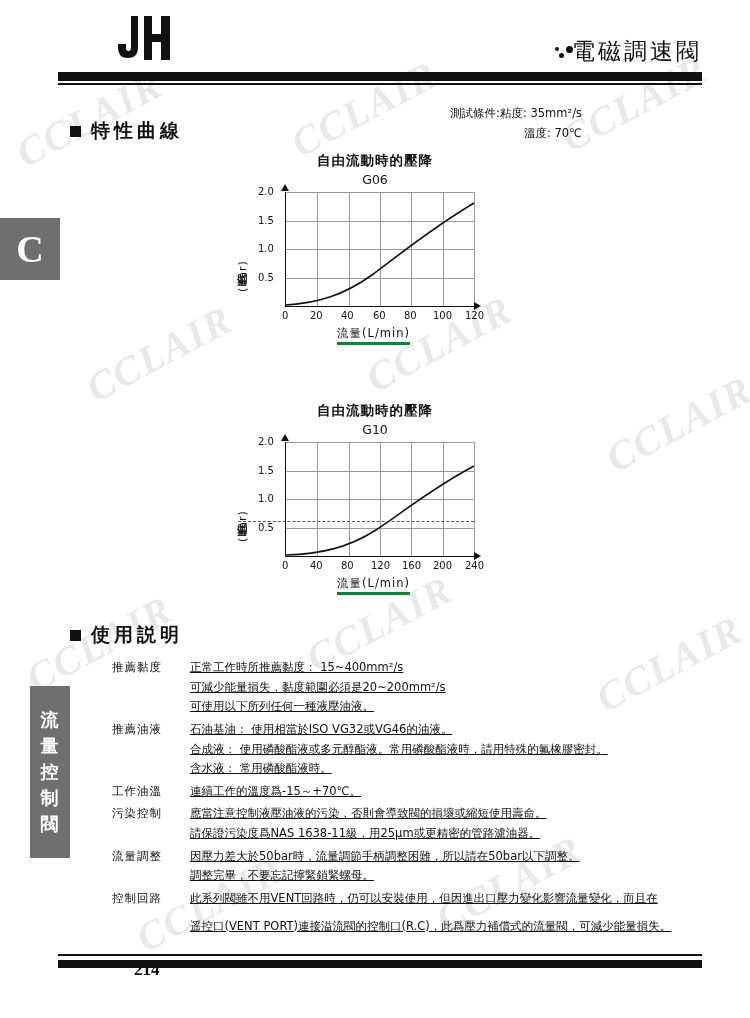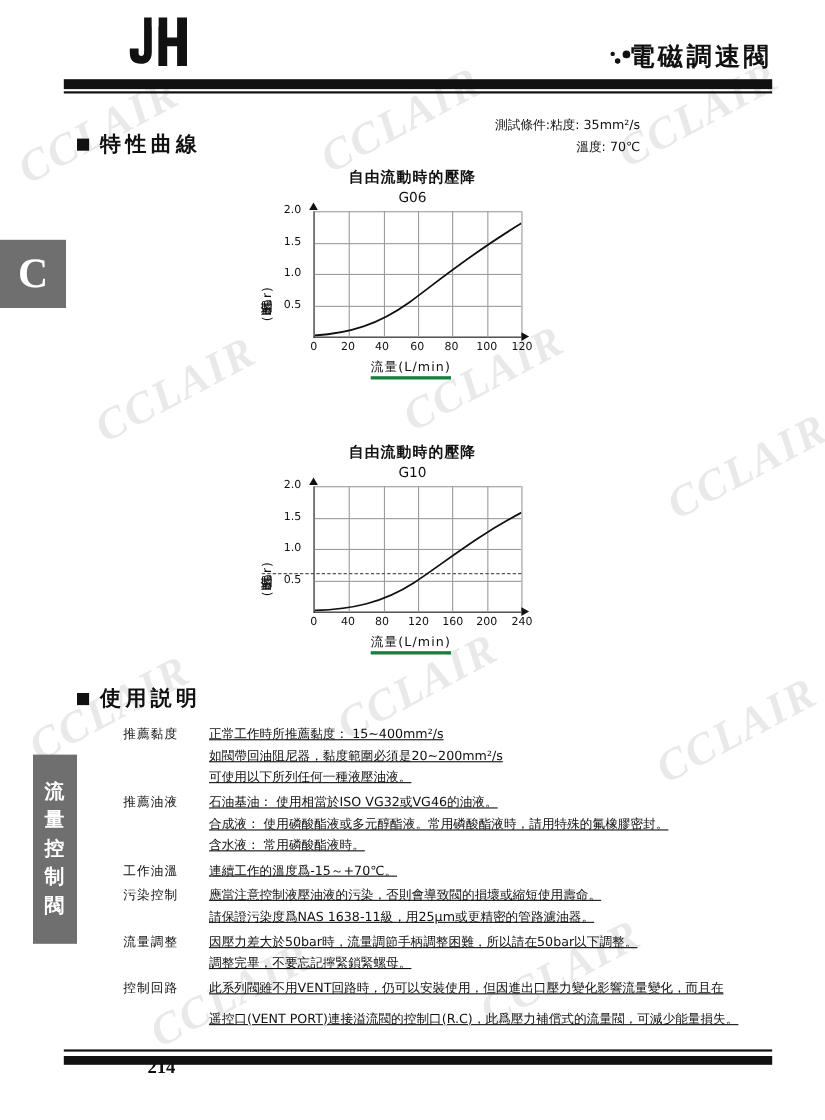--- a/index.html
+++ b/index.html
@@ -22,21 +22,21 @@
     transform:rotate(-28deg);
     white-space:nowrap;
     pointer-events:none;
     user-select:none;
   }
 
   
   .logo{position:absolute;left:112px;top:14px;width:66px;height:52px;}
   .hdr-title{
     position:absolute;right:48px;top:36px;
-    font-size:23px;font-weight:bold;letter-spacing:3px;
+    font-size:23px;font-weight:normal;letter-spacing:3px;
     font-family:"DejaVu Sans","Liberation Sans",sans-serif;
   }
   .hdr-dots{position:absolute;right:173px;top:46px;width:22px;height:14px;}
   .hdr-dots i{position:absolute;background:#111;border-radius:50%;}
   .hdr-dots i.a{width:7px;height:7px;left:11px;top:0px;}
   .hdr-dots i.b{width:5px;height:5px;left:4px;top:7px;}
   .hdr-dots i.c{width:4px;height:4px;left:0px;top:1px;}
 
   .rule-top{position:absolute;left:58px;right:48px;top:72px;height:9px;background:#111;}
   .rule-top:after{content:"";position:absolute;left:0;right:0;top:11px;height:2px;background:#111;}
@@ -229,21 +229,21 @@
     <span class="sq"></span>
     <span>使用説明</span>
   </div>
 
   <div class="usage">
 
     <div class="urow">
       <div class="ukey">推薦黏度</div>
       <div class="uval">
         <div>正常工作時所推薦黏度： 15~400mm²/s</div>
-        <div>如閥帶回油阻尼器，黏度範圍必須是20~200mm²/s</div>
+        <div>可減少能量損失，黏度範圍必須是20~200mm²/s</div>
         <div>可使用以下所列任何一種液壓油液。</div>
       </div>
     </div>
 
     <div class="urow">
       <div class="ukey">推薦油液</div>
       <div class="uval">
         <div>石油基油： 使用相當於ISO VG32或VG46的油液。</div>
         <div>合成液： 使用磷酸酯液或多元醇酯液。常用磷酸酯液時，請用特殊的氟橡膠密封。</div>
         <div>含水液： 常用磷酸酯液時。</div>

